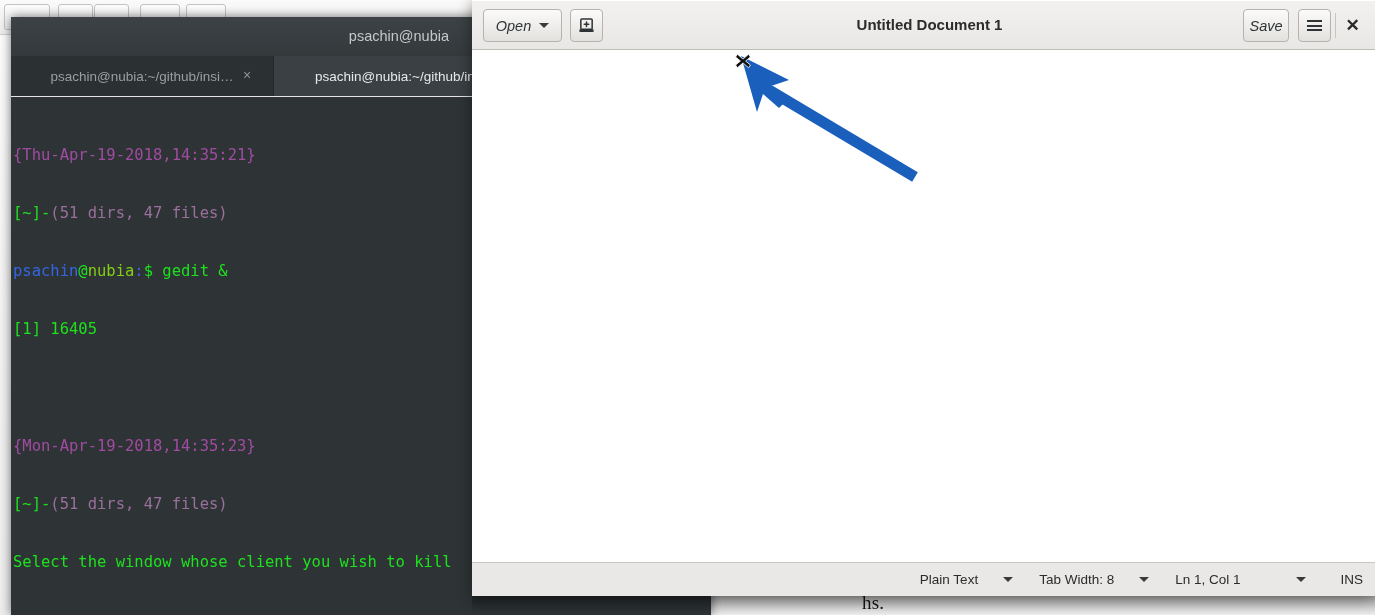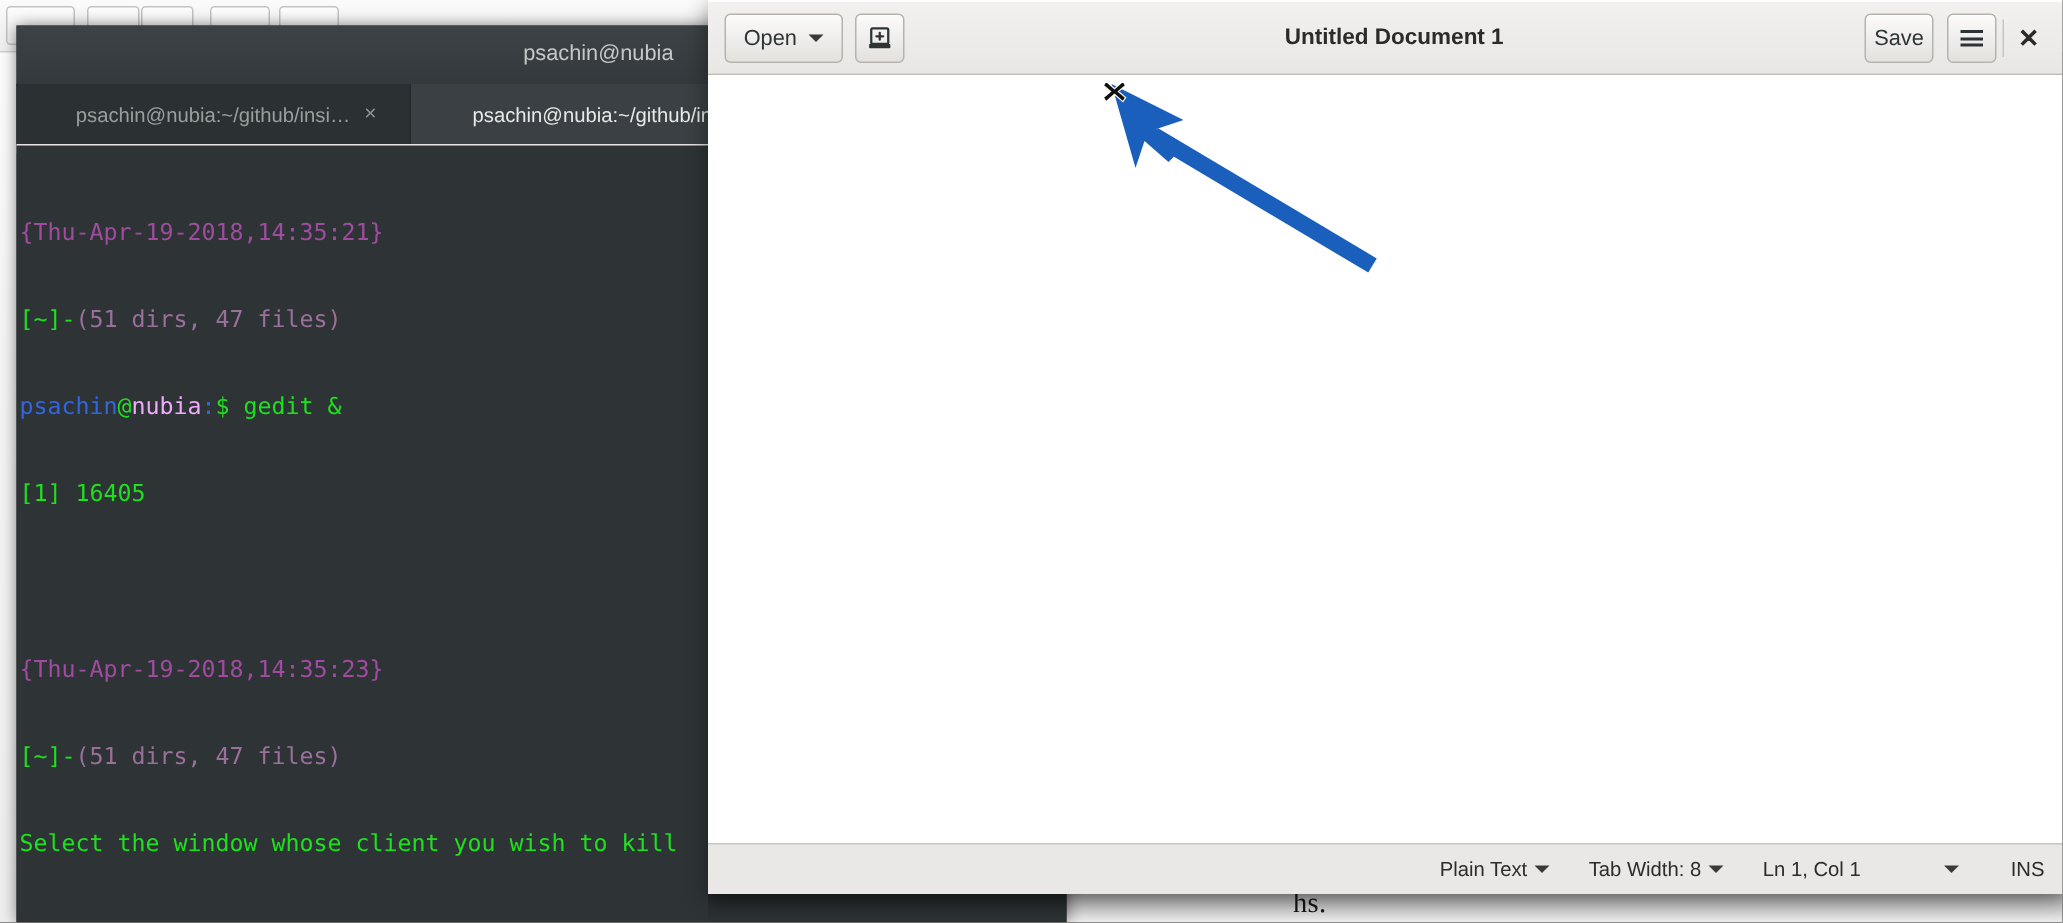--- a/index.html
+++ b/index.html
@@ -137,21 +137,21 @@
     padding: 10px 0 16px 2px;
     font-family: "DejaVu Sans Mono", "Liberation Mono", monospace;
     font-size: 15.5px;
     line-height: 19.4px;
     white-space: pre;
   }
   .c-time    { color: #a04ba0; }
   .c-dim     { color: #9b6f9b; }
   .c-green   { color: #1ee11e; }
   .c-user    { color: #3465e0; }
-  .c-host    { color: #f0abfc; }
+  .c-host    { color: #84cc16; }
   .blank-line { height: 19.4px; }
 
   
   .gedit {
     position: absolute;
     left: 472px; top: 0;
     width: 903px;
     height: 596px;
     background: #ffffff;
     box-shadow: 0 3px 14px rgba(0,0,0,0.45);
@@ -173,20 +173,21 @@
     border: 1px solid #b6b3ae;
     border-radius: 4px;
     background: linear-gradient(to bottom, #fbfbfa 0%, #e3e1de 100%);
     color: #2e3436;
     font-size: 14.5px;
     display: flex;
     align-items: center;
     justify-content: center;
     gap: 8px;
     cursor: default;
+    font-style: italic;
   }
   #open-btn { left: 11px; top: 8px; width: 79px; height: 33px; }
   #new-btn  { left: 98px; top: 8px; width: 33px; height: 33px; }
   #save-btn { right: 86px; top: 8px; width: 46px; height: 33px; }
   #menu-btn { right: 44px; top: 8px; width: 33px; height: 33px; }
   #close-btn {
     position: absolute;
     right: 6px; top: 8px;
     width: 33px; height: 33px;
     display: flex; align-items: center; justify-content: center;
@@ -231,21 +232,21 @@
     border-top: 1px solid #c9c6c2;
     display: flex;
     align-items: center;
     justify-content: flex-end;
     font-size: 13.5px;
     color: #2c2c2c;
   }
   .sb-item {
     display: flex;
     align-items: center;
-    gap: 5px;
+    gap: 25px;
     margin-right: 26px;
     white-space: nowrap;
   }
   .sb-item.last { margin-right: 12px; }
 
   
   .xkill-cursor {
     position: absolute;
     left: 734px; top: 52px;
     width: 18px; height: 18px;
@@ -301,21 +302,21 @@
         <span>psachin@nubia:~/github/ins…</span>
       </div>
     </div>
 
     <div class="term-body">
       <div><span class="c-time">{Thu-Apr-19-2018,14:35:21}</span></div>
       <div><span class="c-green">[~]-</span><span class="c-dim">(51 dirs, 47 files)</span></div>
       <div><span class="c-user">psachin</span><span class="c-green">@</span><span class="c-host">nubia</span><span class="c-user">:</span><span class="c-green">$</span><span class="c-green"> gedit &amp;</span></div>
       <div><span class="c-green">[1] 16405</span></div>
       <div class="blank-line"></div>
-      <div><span class="c-time">{Thu-Apr-19-2018,14:35:23}</span></div>
+      <div><span class="c-time">{Mon-Apr-19-2018,14:35:23}</span></div>
       <div><span class="c-green">[~]-</span><span class="c-dim">(51 dirs, 47 files)</span></div>
       <div><span class="c-green">Select the window whose client you wish to kill</span></div>
       
     </div>
   </div>
 
   <div class="gedit">
 
     <div class="gedit-header">
 

